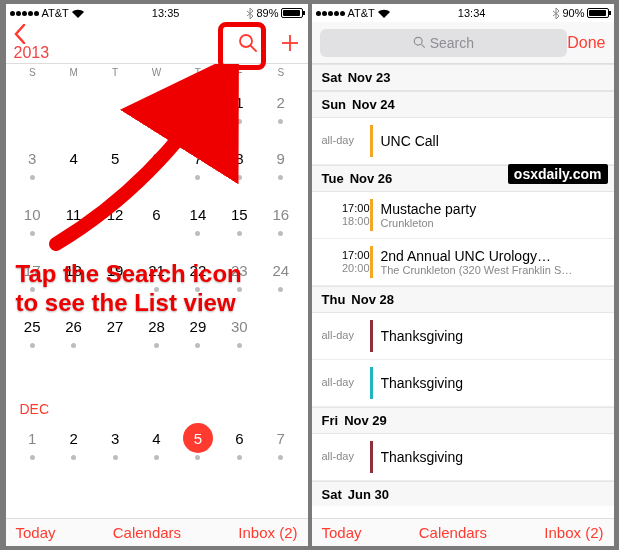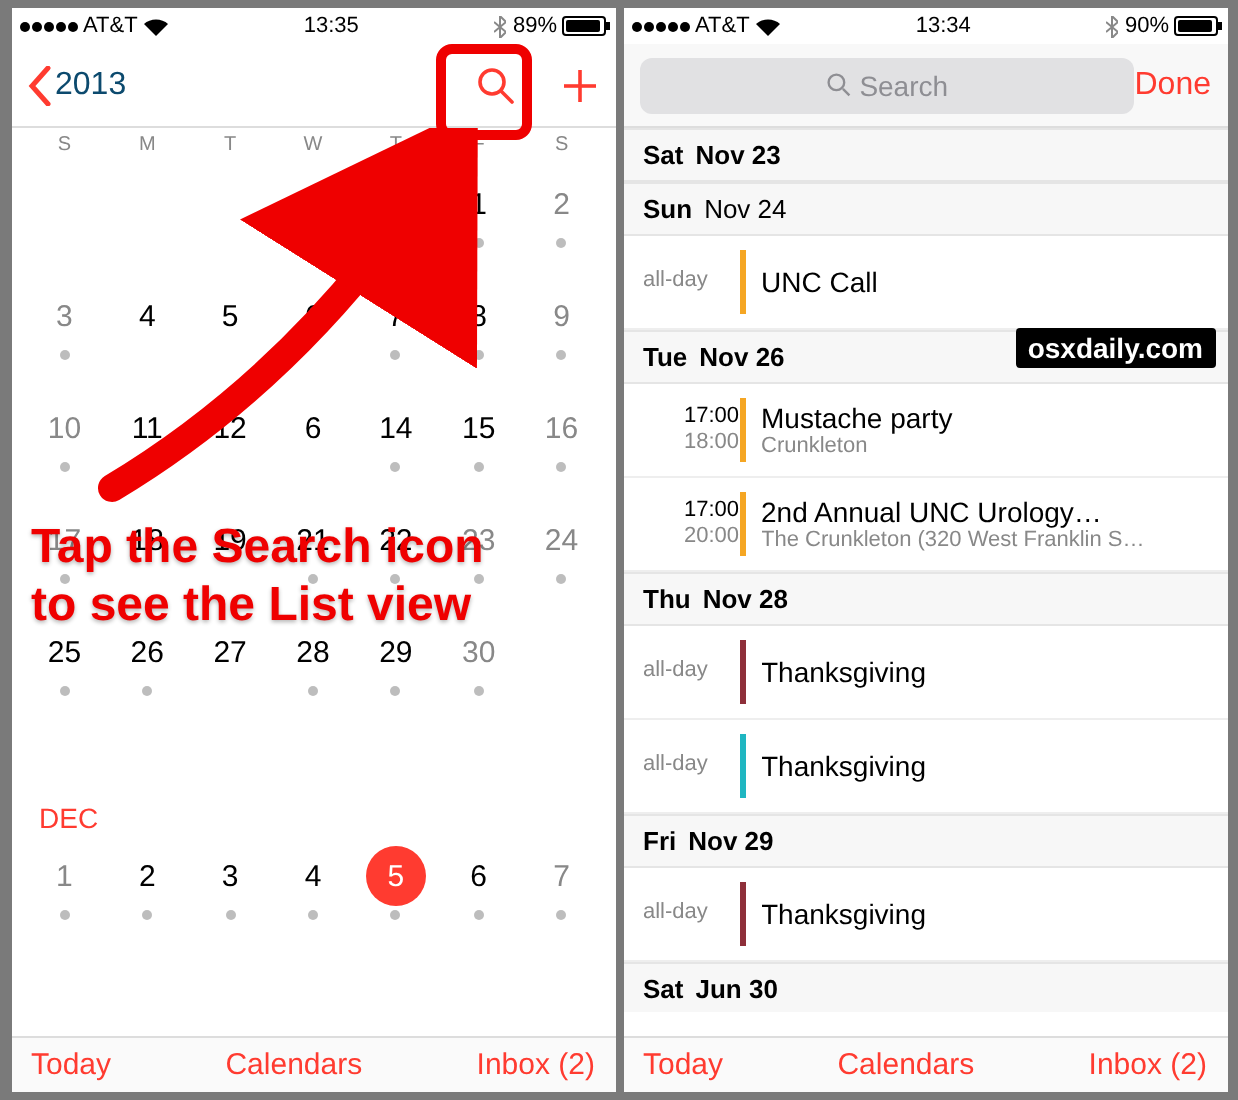--- a/index.html
+++ b/index.html
@@ -51,21 +51,21 @@
   .navbar {
     height: 42px;
     display: flex;
     align-items: center;
     justify-content: space-between;
     padding: 0 8px;
     border-bottom: 1px solid #ddd;
   }
   .navbar-light { background: #f8f8f8; }
   .back-btn {
-    display: flex; align-items: center; color: #0c4a6e; font-size: 16px;
+    display: flex; align-items: flex-start; color: #ef4444; font-size: 16px; flex-direction: column;
   }
   .back-btn svg { margin-right: 2px; }
   .nav-icons { display: flex; align-items: center; gap: 22px; }
   .nav-icons svg { display: block; }
   .searchfield {
     flex: 1;
     height: 28px;
     background: #e1e1e3;
     border-radius: 6px;
     display: flex;
@@ -486,21 +486,21 @@
       <span class="done-btn">Done</span>
     </div>
 
     <div class="list-body" id="list-body">
         <div class="list-section-header">
           <span>Sat</span>
           <span style="font-weight:700">Nov 23</span>
         </div>
         <div class="list-section-header">
           <span>Sun</span>
-          <span style="font-weight:400">Nov 24</span>
+          <span style="font-weight:700">Nov 24</span>
         </div>
         <div class="list-row">
           <div class="time allday">all-day</div>
           <div class="bar" style="background: rgb(245, 166, 35);"></div>
           <div class="content">
             <div class="title">UNC Call</div>
           </div>
         </div>
         <div class="list-section-header">
           <span>Tue</span>

